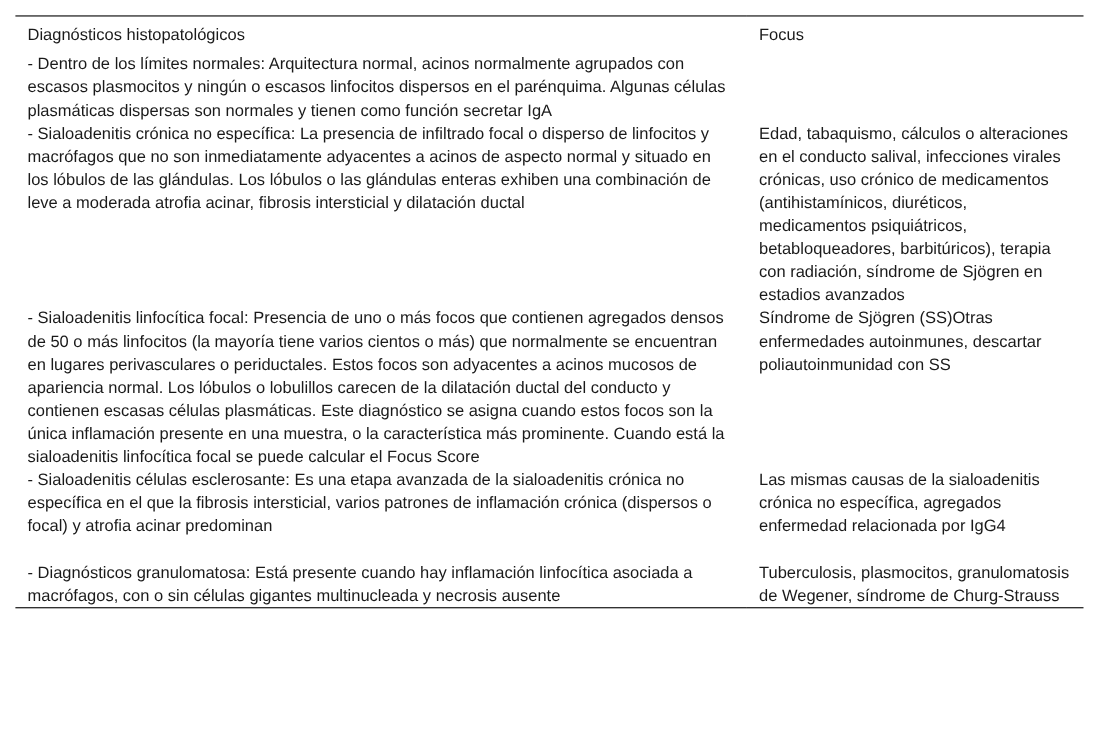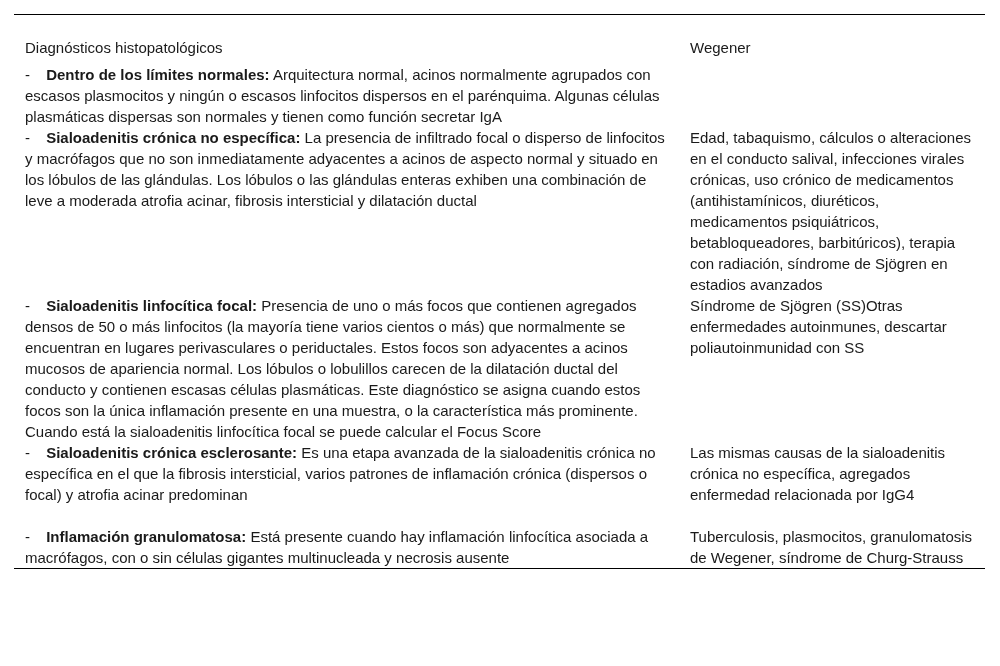--- a/index.html
+++ b/index.html
@@ -34,60 +34,60 @@
     tbody tr:last-child {
       border-bottom: 1.5px solid #000;
     }
     th, td {
       text-align: left;
       vertical-align: top;
       font-weight: normal;
       padding: 0 10px 0 11px;
     }
     th {
-      padding-top: 22px;
+      padding-top: 6px;
       padding-bottom: 6px;
     }
     col.c1 { width: 665px; }
     col.c2 { width: 306px; }
     td.cause { padding-left: 11px; }
-    b { font-weight: bold; margin-left: 12px; }
+    b { font-weight: normal; }
     .row-esc td.diag { padding-bottom: 21px; }
   </style>
 </head>
 <body>
 
 <div class="table-wrap">
   <table>
     <colgroup>
       <col class="c1">
       <col class="c2">
     </colgroup>
     <thead>
       <tr>
         <th>Diagnósticos histopatológicos</th>
-        <th>Wegener</th>
+        <th>Focus</th>
       </tr>
     </thead>
     <tbody>
       <tr>
         <td class="diag"><span>- </span><b>Dentro de los límites normales:</b><span> Arquitectura normal, acinos normalmente agrupados con escasos plasmocitos y ningún o escasos linfocitos dispersos en el parénquima. Algunas células plasmáticas dispersas son normales y tienen como función secretar IgA</span></td>
         <td class="cause"></td>
       </tr>
       <tr>
         <td class="diag"><span>- </span><b>Sialoadenitis crónica no específica:</b><span> La presencia de infiltrado focal o disperso de linfocitos y macrófagos que no son inmediatamente adyacentes a acinos de aspecto normal y situado en los lóbulos de las glándulas. Los lóbulos o las glándulas enteras exhiben una combinación de leve a moderada atrofia acinar, fibrosis intersticial y dilatación ductal</span></td>
         <td class="cause">Edad, tabaquismo, cálculos o alteraciones en el conducto salival, infecciones virales crónicas, uso crónico de medicamentos (antihistamínicos, diuréticos, medicamentos psiquiátricos, betabloqueadores, barbitúricos), terapia con radiación, síndrome de Sjögren en estadios avanzados</td>
       </tr>
       <tr>
         <td class="diag"><span>- </span><b>Sialoadenitis linfocítica focal:</b><span> Presencia de uno o más focos que contienen agregados densos de 50 o más linfocitos (la mayoría tiene varios cientos o más) que normalmente se encuentran en lugares perivasculares o periductales. Estos focos son adyacentes a acinos mucosos de apariencia normal. Los lóbulos o lobulillos carecen de la dilatación ductal del conducto y contienen escasas células plasmáticas. Este diagnóstico se asigna cuando estos focos son la única inflamación presente en una muestra, o la característica más prominente. Cuando está la sialoadenitis linfocítica focal se puede calcular el Focus Score</span></td>
         <td class="cause">Síndrome de Sjögren (SS)Otras enfermedades autoinmunes, descartar poliautoinmunidad con SS</td>
       </tr>
       <tr class="row-esc">
-        <td class="diag"><span>- </span><b>Sialoadenitis crónica esclerosante:</b><span> Es una etapa avanzada de la sialoadenitis crónica no específica en el que la fibrosis intersticial, varios patrones de inflamación crónica (dispersos o focal) y atrofia acinar predominan</span></td>
+        <td class="diag"><span>- </span><b>Sialoadenitis células esclerosante:</b><span> Es una etapa avanzada de la sialoadenitis crónica no específica en el que la fibrosis intersticial, varios patrones de inflamación crónica (dispersos o focal) y atrofia acinar predominan</span></td>
         <td class="cause">Las mismas causas de la sialoadenitis crónica no específica, agregados enfermedad relacionada por IgG4</td>
       </tr>
       <tr>
-        <td class="diag"><span>- </span><b>Inflamación granulomatosa:</b><span> Está presente cuando hay inflamación linfocítica asociada a macrófagos, con o sin células gigantes multinucleada y necrosis ausente</span></td>
+        <td class="diag"><span>- </span><b>Diagnósticos granulomatosa:</b><span> Está presente cuando hay inflamación linfocítica asociada a macrófagos, con o sin células gigantes multinucleada y necrosis ausente</span></td>
         <td class="cause">Tuberculosis, plasmocitos, granulomatosis de Wegener, síndrome de Churg-Strauss</td>
       </tr>
     </tbody>
   </table>
 </div>
 
 </body></html>

